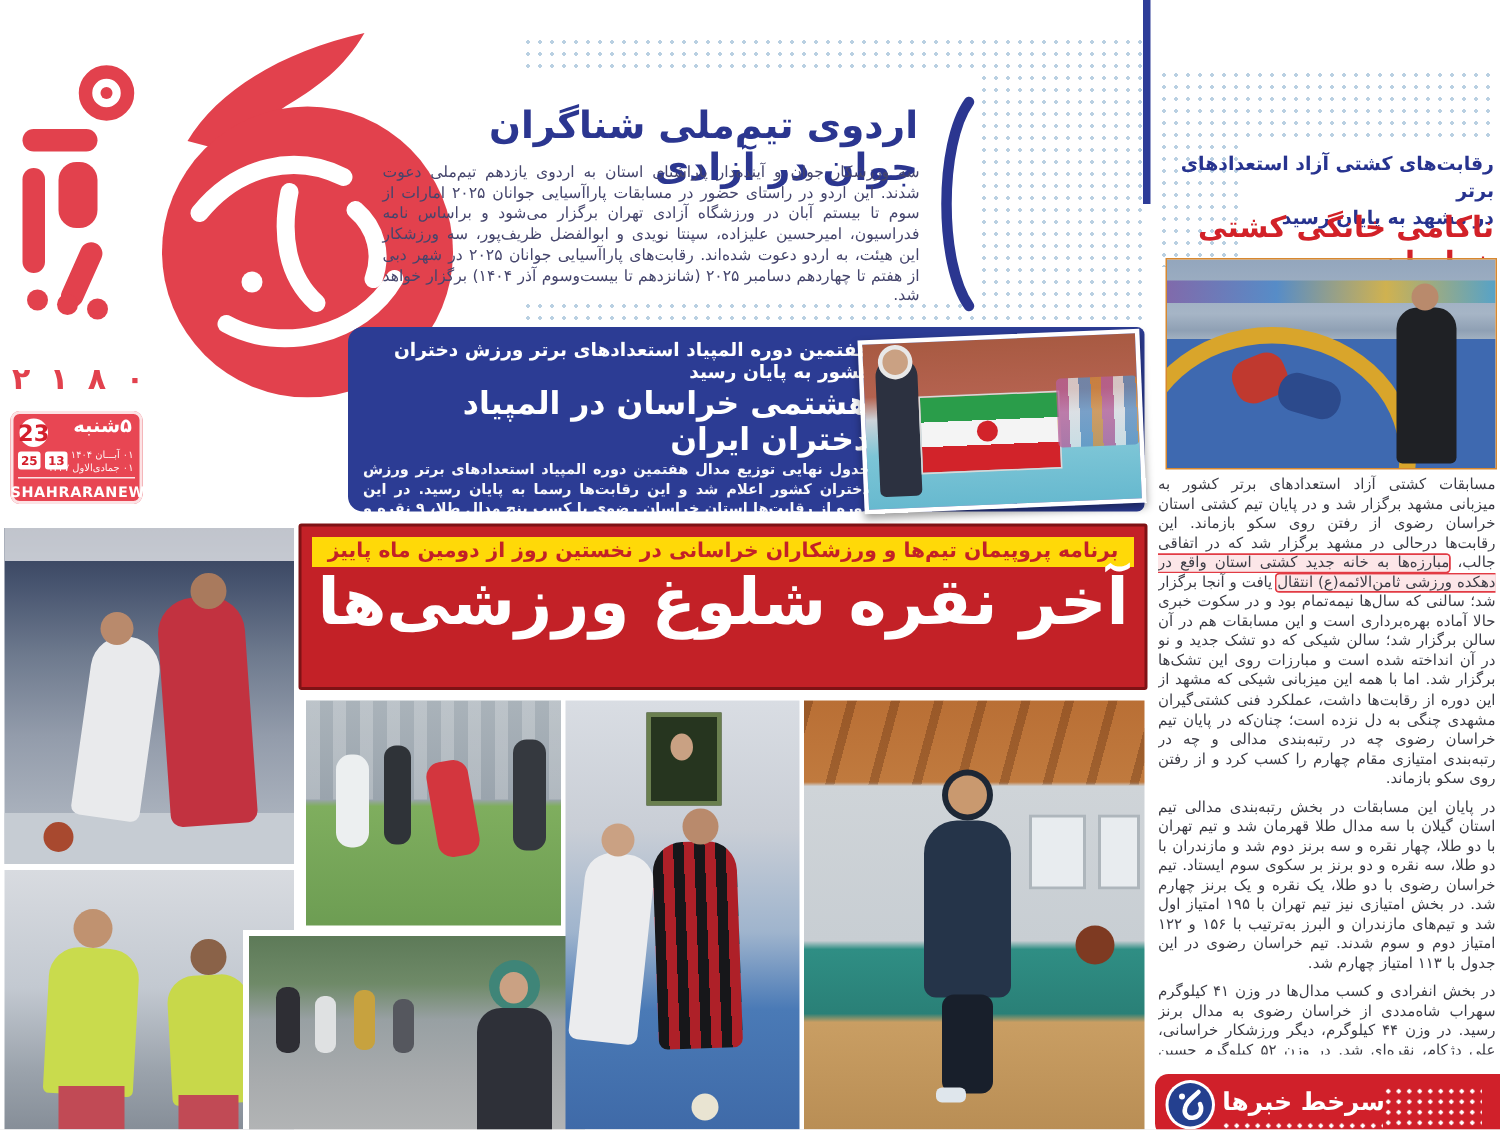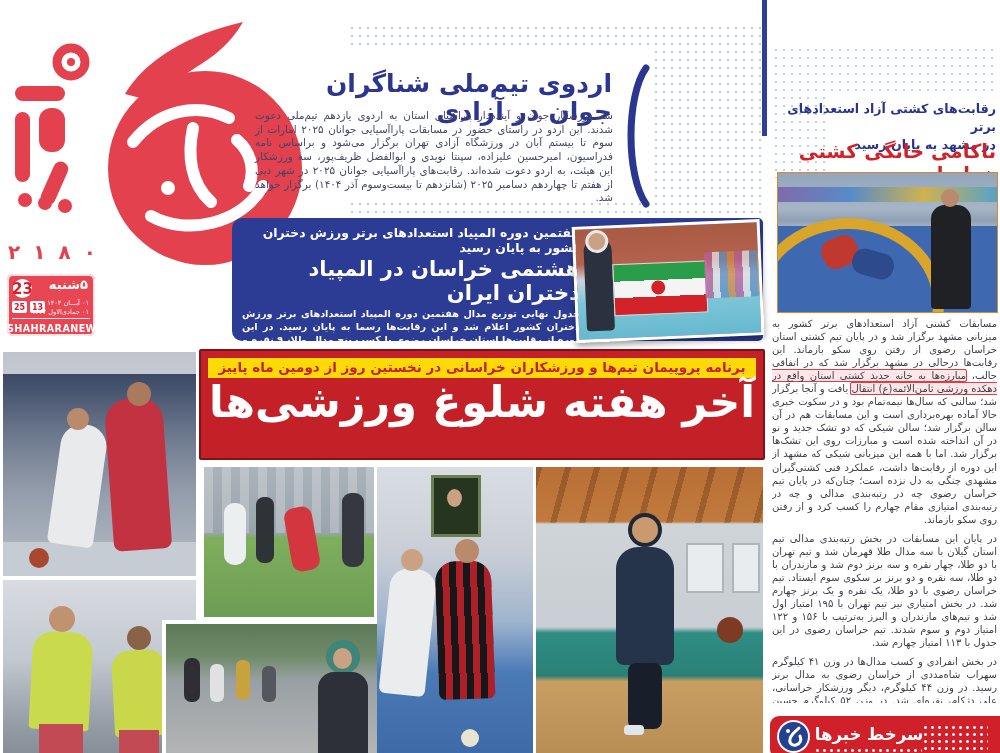--- a/index.html
+++ b/index.html
@@ -156,21 +156,21 @@
   <div class="abs tilt-photo" style="left:574px;top:223px;width:182px;height:110px;background:linear-gradient(180deg,#a85a42 0%,#b4624f 32%,#cdd3da 46%,#7cc5d6 68%,#67b9cf 100%);">
     <div class="shp" style="left:8px;top:10px;width:28px;height:92px;background:#2c3140;border-radius:12px 12px 4px 4px;"></div>
     <div class="shp head" style="left:13px;top:4px;width:17px;height:17px;background:#caa183;box-shadow:0 0 0 3px #e8e8e8;"></div>
     <div class="shp" style="left:36px;top:36px;width:92px;height:50px;border:1px solid #d9d9d9;background:linear-gradient(180deg,#2a9d4a 0 33%,#f4f4f4 33% 66%,#d2232a 66% 100%);"></div>
     <div class="shp head" style="left:74px;top:54px;width:14px;height:14px;background:#d2232a;"></div>
     <div class="shp" style="left:128px;top:28px;width:54px;height:46px;background:repeating-linear-gradient(90deg,#b65f9a 0 8px,#e0e4e8 8px 15px,#5d8fc2 15px 23px,#cf8a3e 23px 30px);opacity:.75;border-radius:3px;"></div>
   </div>
 
   <div class="abs red-banner" style="left:199px;top:349px;width:562px;height:107px;">
     <div class="chip">برنامه پروپیمان تیم‌ها و ورزشکاران خراسانی در نخستین روز از دومین ماه پاییز</div>
-    <div class="big">آخر هفته شلوغ ورزشی‌ها</div>
+    <div class="big">آخر نقره شلوغ ورزشی‌ها</div>
   </div>
 
   <div class="abs photo" style="left:3px;top:352px;width:193px;height:224px;background:linear-gradient(180deg,#2e3a55 0%,#46536e 16%,#6e7a8e 38%,#939cab 62%,#b7bec7 100%);">
     <div class="shp" style="left:0;top:0;width:100%;height:22px;background:rgba(255,255,255,.7);"></div>
     <div class="shp" style="left:0;bottom:0;width:100%;height:34px;background:#c6ccd3;"></div>
     <div class="shp" style="left:52px;top:72px;width:46px;height:122px;background:#e9eaec;border-radius:22px 22px 6px 6px;transform:rotate(8deg);"></div>
     <div class="shp head" style="left:64px;top:56px;width:22px;height:22px;background:#b98a6c;"></div>
     <div class="shp" style="left:106px;top:46px;width:58px;height:152px;background:#c23240;border-radius:24px 24px 8px 8px;transform:rotate(-4deg);"></div>
     <div class="shp head" style="left:124px;top:30px;width:24px;height:24px;background:#a97a5d;"></div>
     <div class="shp head" style="left:26px;bottom:8px;width:20px;height:20px;background:#a8492f;"></div>

